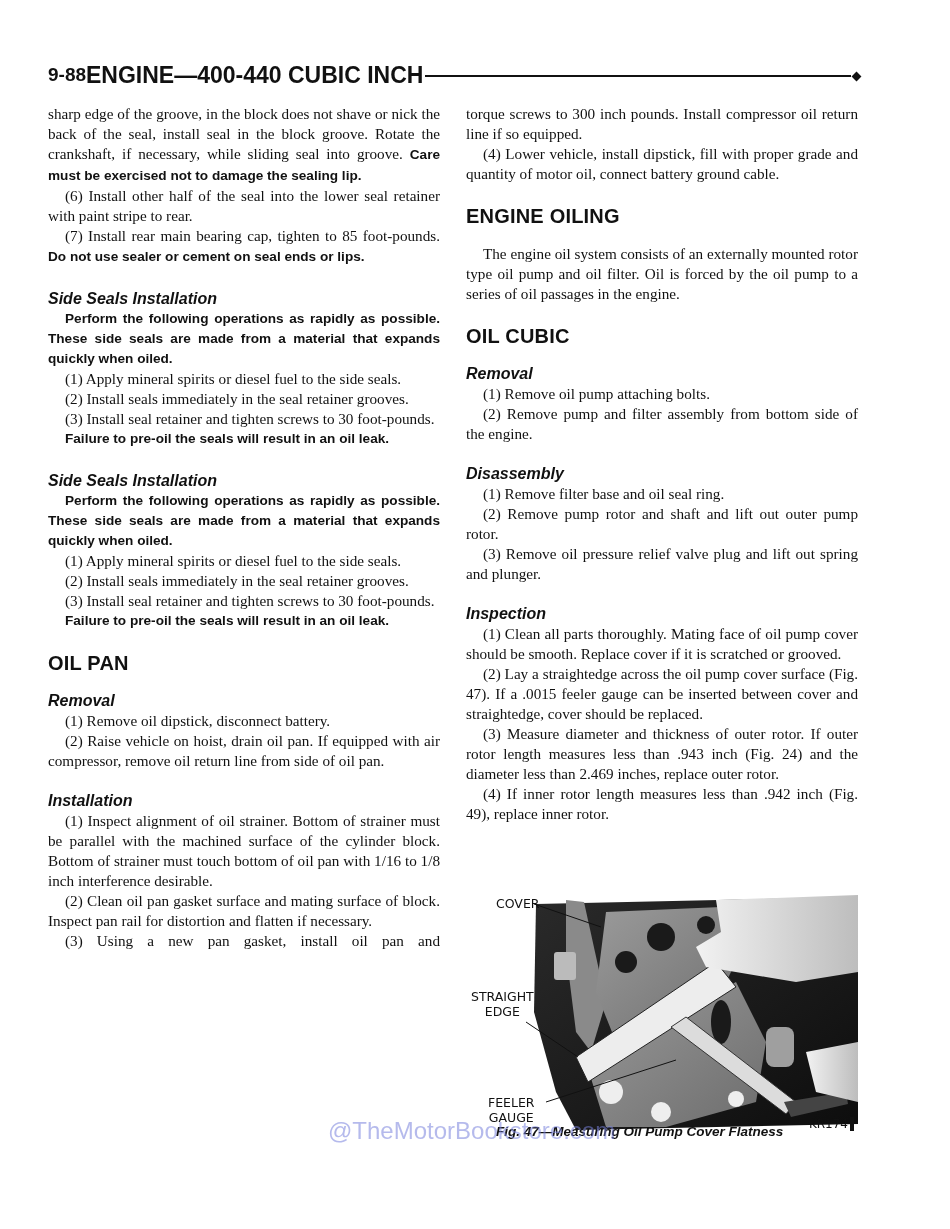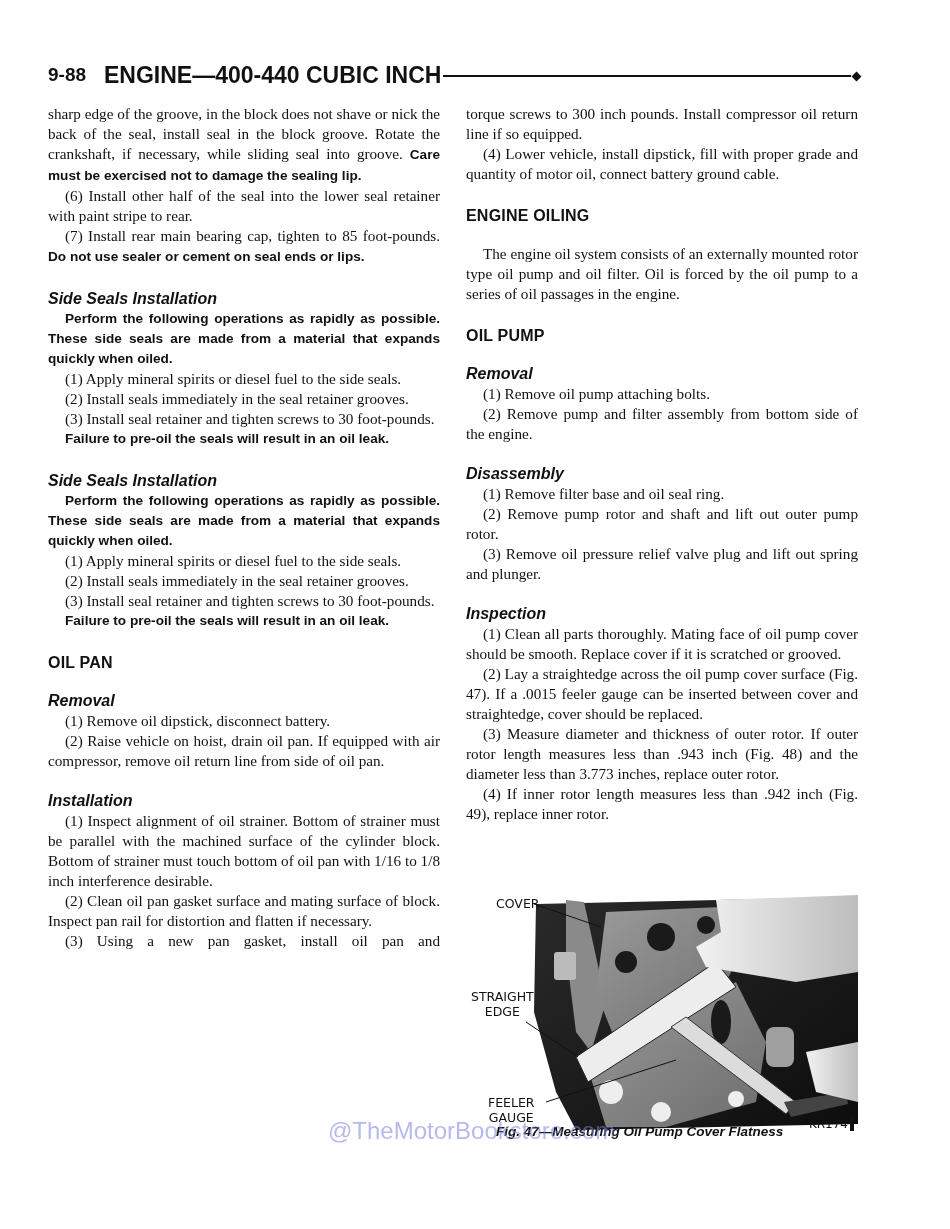--- a/index.html
+++ b/index.html
@@ -1,35 +1,35 @@
 <!DOCTYPE html>
 <html><head>
 <meta charset="utf-8">
 <style>
   html, body { margin: 0; padding: 0; background: #ffffff; }
   body { width: 950px; height: 1229px; position: relative; overflow: hidden; color: #111; }
   .page { position: absolute; left: 0; top: 0; width: 950px; height: 1229px; }
 
   .header { position: absolute; left: 48px; top: 62px; width: 812px; height: 26px; display: flex; align-items: center; }
-  .header .pnum { font-family: "Liberation Sans", sans-serif; font-weight: bold; font-size: 19px; letter-spacing: 0px; margin-right: 18px; }
+  .header .pnum { font-family: "Liberation Sans", sans-serif; font-weight: bold; font-size: 19px; letter-spacing: 0px; }
   .header .htitle { font-family: "Liberation Sans", sans-serif; font-weight: bold; font-size: 23px; white-space: nowrap; }
   .header .rule { flex: 1; height: 0; border-top: 2px solid #111; margin-left: 2px; margin-top: 2px; }
   .header .diamond { width: 7px; height: 7px; background: #111; transform: rotate(45deg); margin-left: 2px; margin-top: 2px; }
 
   .col { position: absolute; top: 104px; font-family: "Liberation Serif", serif; font-size: 15.2px; line-height: 20px; text-align: justify; }
   .col.left { left: 48px; width: 392px; }
   .col.right { left: 466px; width: 392px; }
 
   p { margin: 0; }
   p.ind { text-indent: 17px; }
   .warn { font-family: "Liberation Sans", sans-serif; font-weight: bold; font-size: 13.6px; }
   p.warnp { font-family: "Liberation Sans", sans-serif; font-weight: bold; font-size: 13.6px; text-indent: 17px; line-height: 20px; }
   p.warnc { font-family: "Liberation Sans", sans-serif; font-weight: bold; font-size: 13.6px; text-indent: 17px; text-align: left; }
 
-  h2.sec { font-family: "Liberation Sans", sans-serif; font-weight: bold; font-size: 16px; margin: 0; letter-spacing: 0.2px; }
+  h2.sec { font-family: "Liberation Sans", sans-serif; font-weight: bold; font-size: 20px; margin: 0; letter-spacing: 0.2px; }
   h3.sub { font-family: "Liberation Sans", sans-serif; font-weight: bold; font-style: italic; font-size: 16px; margin: 0; line-height: 20px; }
 
   .gap-s { height: 18px; }
   .gap-m { height: 20px; }
   .gap-l { height: 22px; }
 
   .figure { position: absolute; left: 466px; top: 892px; width: 392px; height: 262px; }
   .figure svg { position: absolute; left: 0; top: 0; }
   .fig-label { position: absolute; font-family: "DejaVu Sans", sans-serif; font-size: 12.5px; color: #111; text-align: center; line-height: 15px; }
   .fig-code { position: absolute; font-family: "DejaVu Sans", sans-serif; font-size: 12px; right: 0px; top: 225px; }
@@ -87,37 +87,37 @@
   <div class="col right">
     <p>torque screws to 300 inch pounds. Install compressor oil return line if so equipped.</p>
     <p class="ind">(4) Lower vehicle, install dipstick, fill with proper grade and quantity of motor oil, connect battery ground cable.</p>
 
     <div class="gap-l"></div>
     <h2 class="sec">ENGINE OILING</h2>
     <div class="gap-s"></div>
     <p class="ind">The engine oil system consists of an externally mounted rotor type oil pump and oil filter. Oil is forced by the oil pump to a series of oil passages in the engine.</p>
 
     <div class="gap-l"></div>
-    <h2 class="sec">OIL PUMP</h2>
+    <h2 class="sec">OIL CUBIC</h2>
     <div class="gap-s"></div>
     <h3 class="sub">Removal</h3>
     <p class="ind">(1) Remove oil pump attaching bolts.</p>
     <p class="ind">(2) Remove pump and filter assembly from bottom side of the engine.</p>
 
     <div class="gap-m"></div>
     <h3 class="sub">Disassembly</h3>
     <p class="ind">(1) Remove filter base and oil seal ring.</p>
     <p class="ind">(2) Remove pump rotor and shaft and lift out outer pump rotor.</p>
     <p class="ind">(3) Remove oil pressure relief valve plug and lift out spring and plunger.</p>
 
     <div class="gap-m"></div>
     <h3 class="sub">Inspection</h3>
     <p class="ind">(1) Clean all parts thoroughly. Mating face of oil pump cover should be smooth. Replace cover if it is scratched or grooved.</p>
     <p class="ind">(2) Lay a straightedge across the oil pump cover surface (Fig. 47). If a .0015 feeler gauge can be inserted between cover and straightedge, cover should be replaced.</p>
-    <p class="ind">(3) Measure diameter and thickness of outer rotor. If outer rotor length measures less than .943 inch (Fig. 48) and the diameter less than 3.773 inches, replace outer rotor.</p>
+    <p class="ind">(3) Measure diameter and thickness of outer rotor. If outer rotor length measures less than .943 inch (Fig. 24) and the diameter less than 2.469 inches, replace outer rotor.</p>
     <p class="ind">(4) If inner rotor length measures less than .942 inch (Fig. 49), replace inner rotor.</p>
   </div>
 
   <div class="figure">
     <svg width="392" height="242" viewBox="0 0 392 242">
       <defs>
         <linearGradient id="bgG" x1="0" y1="0" x2="1" y2="1">
           <stop offset="0" stop-color="#2a2a2a"></stop>
           <stop offset="1" stop-color="#0d0d0d"></stop>
         </linearGradient>

